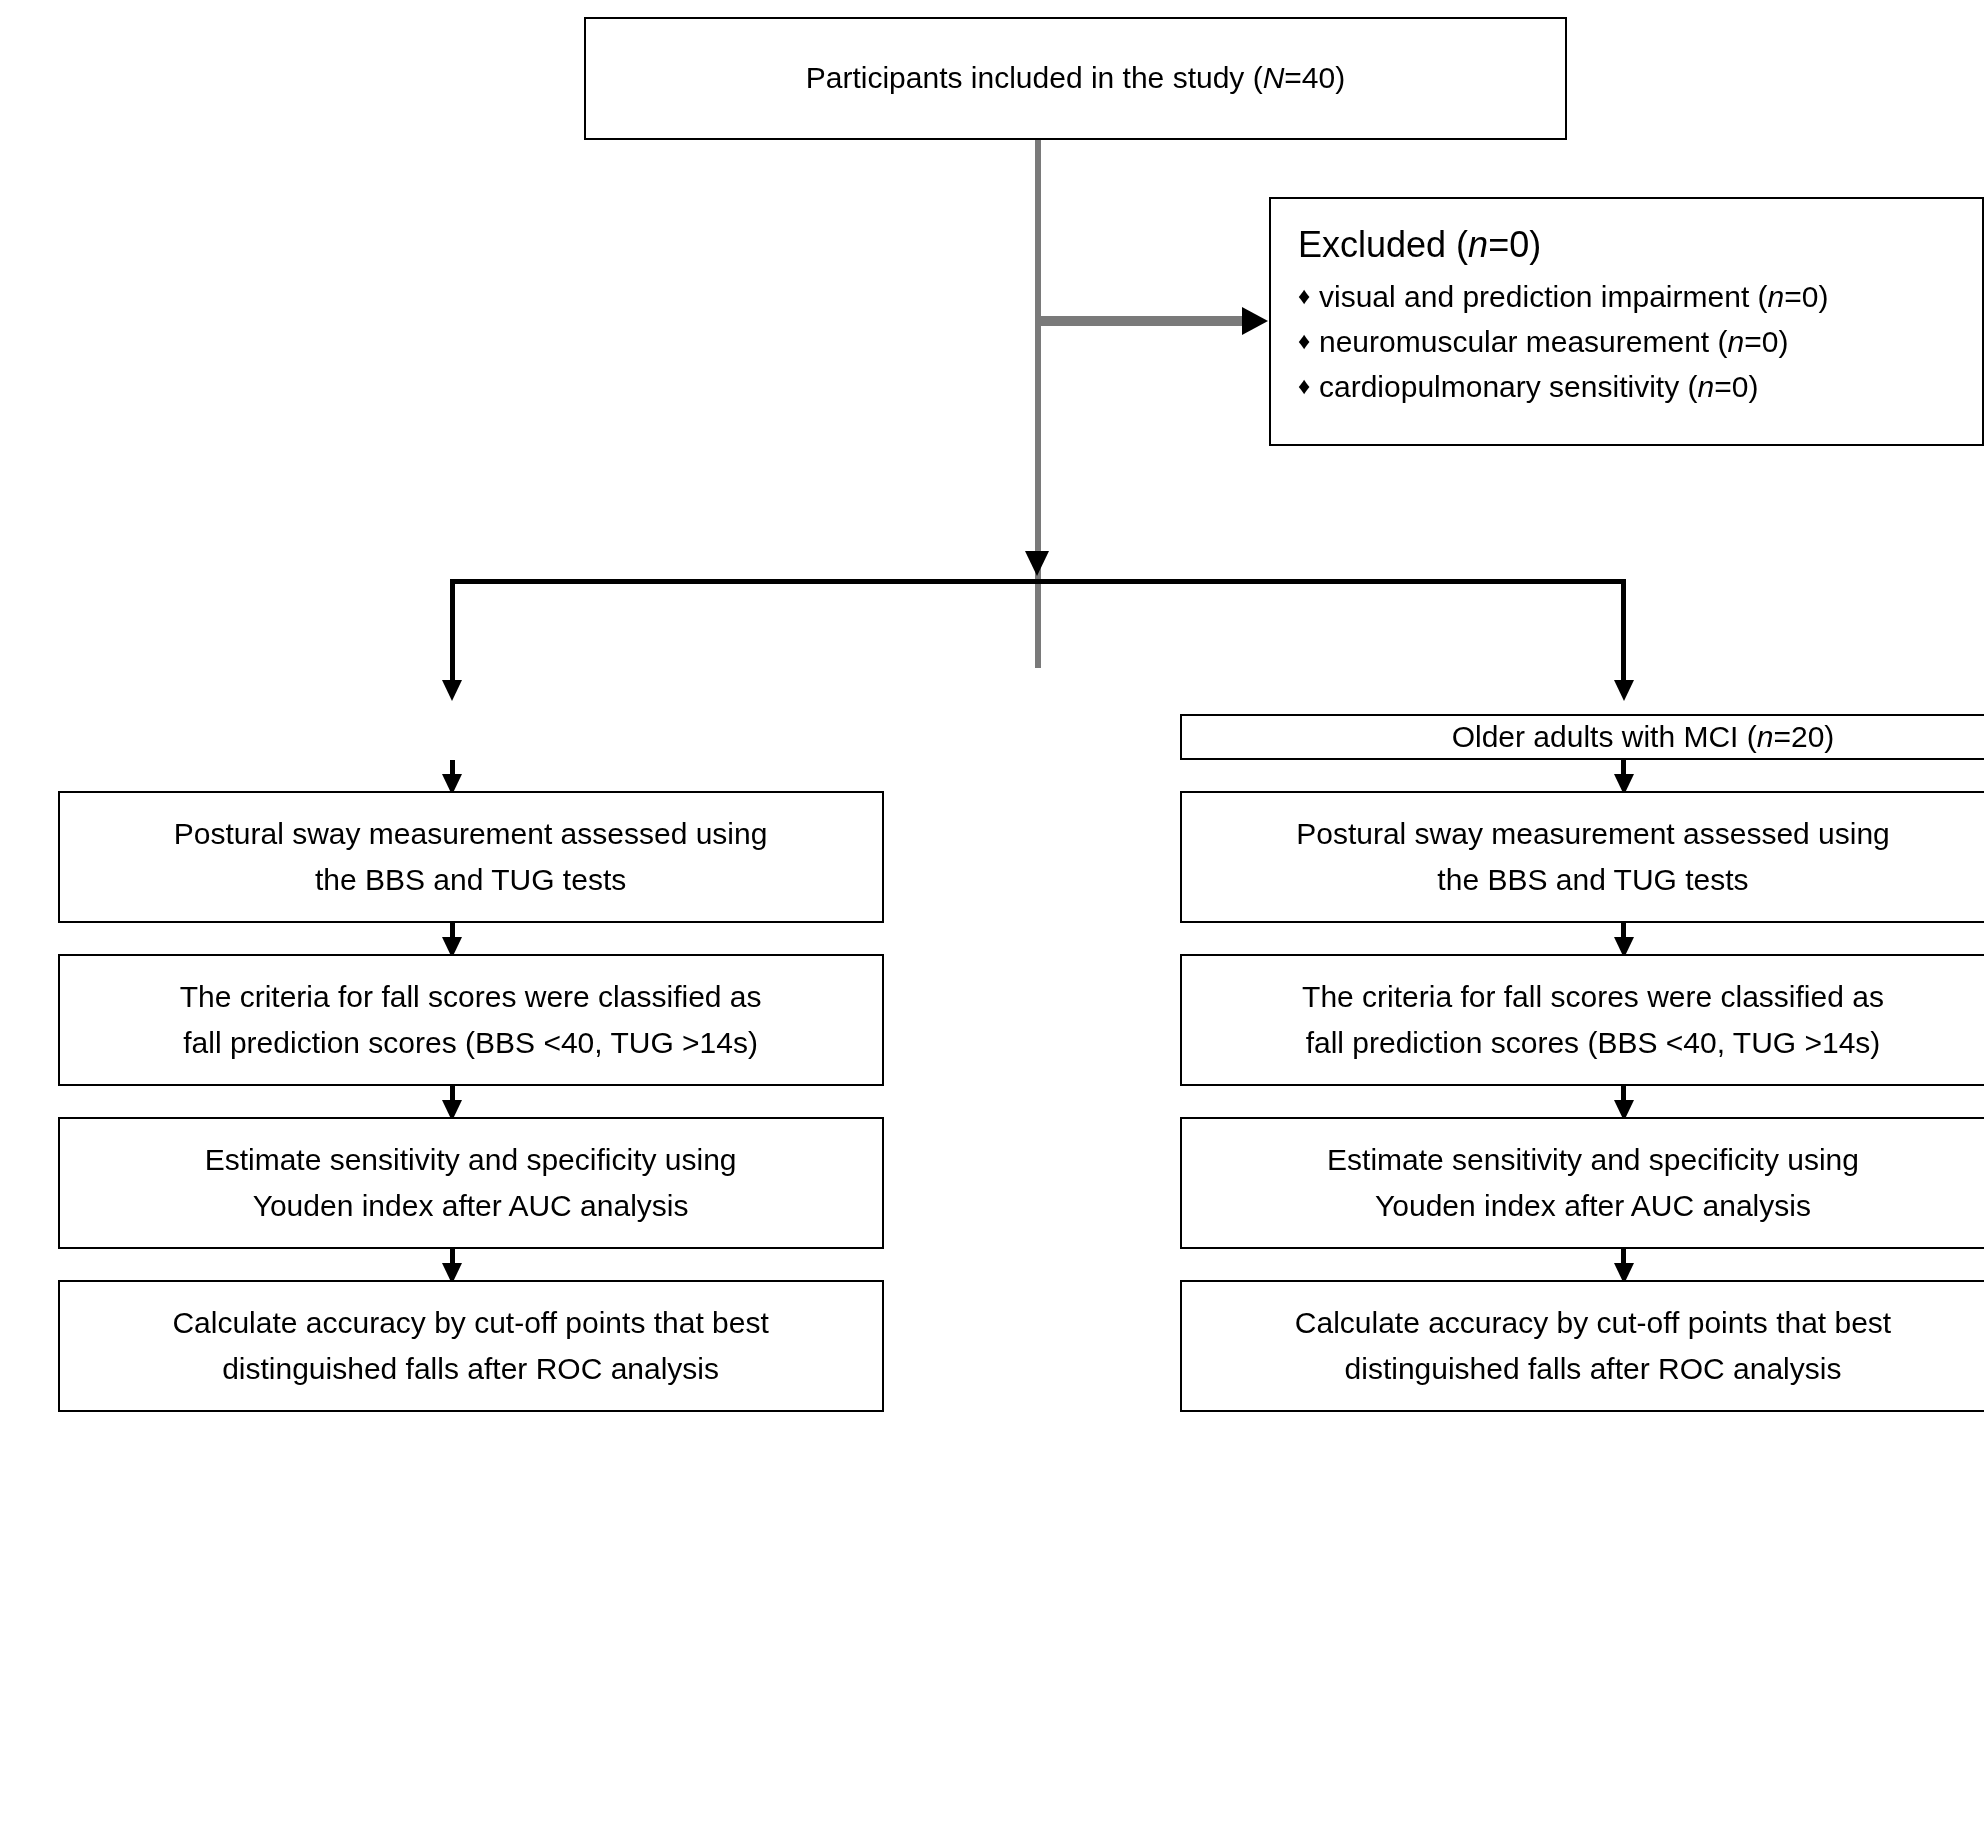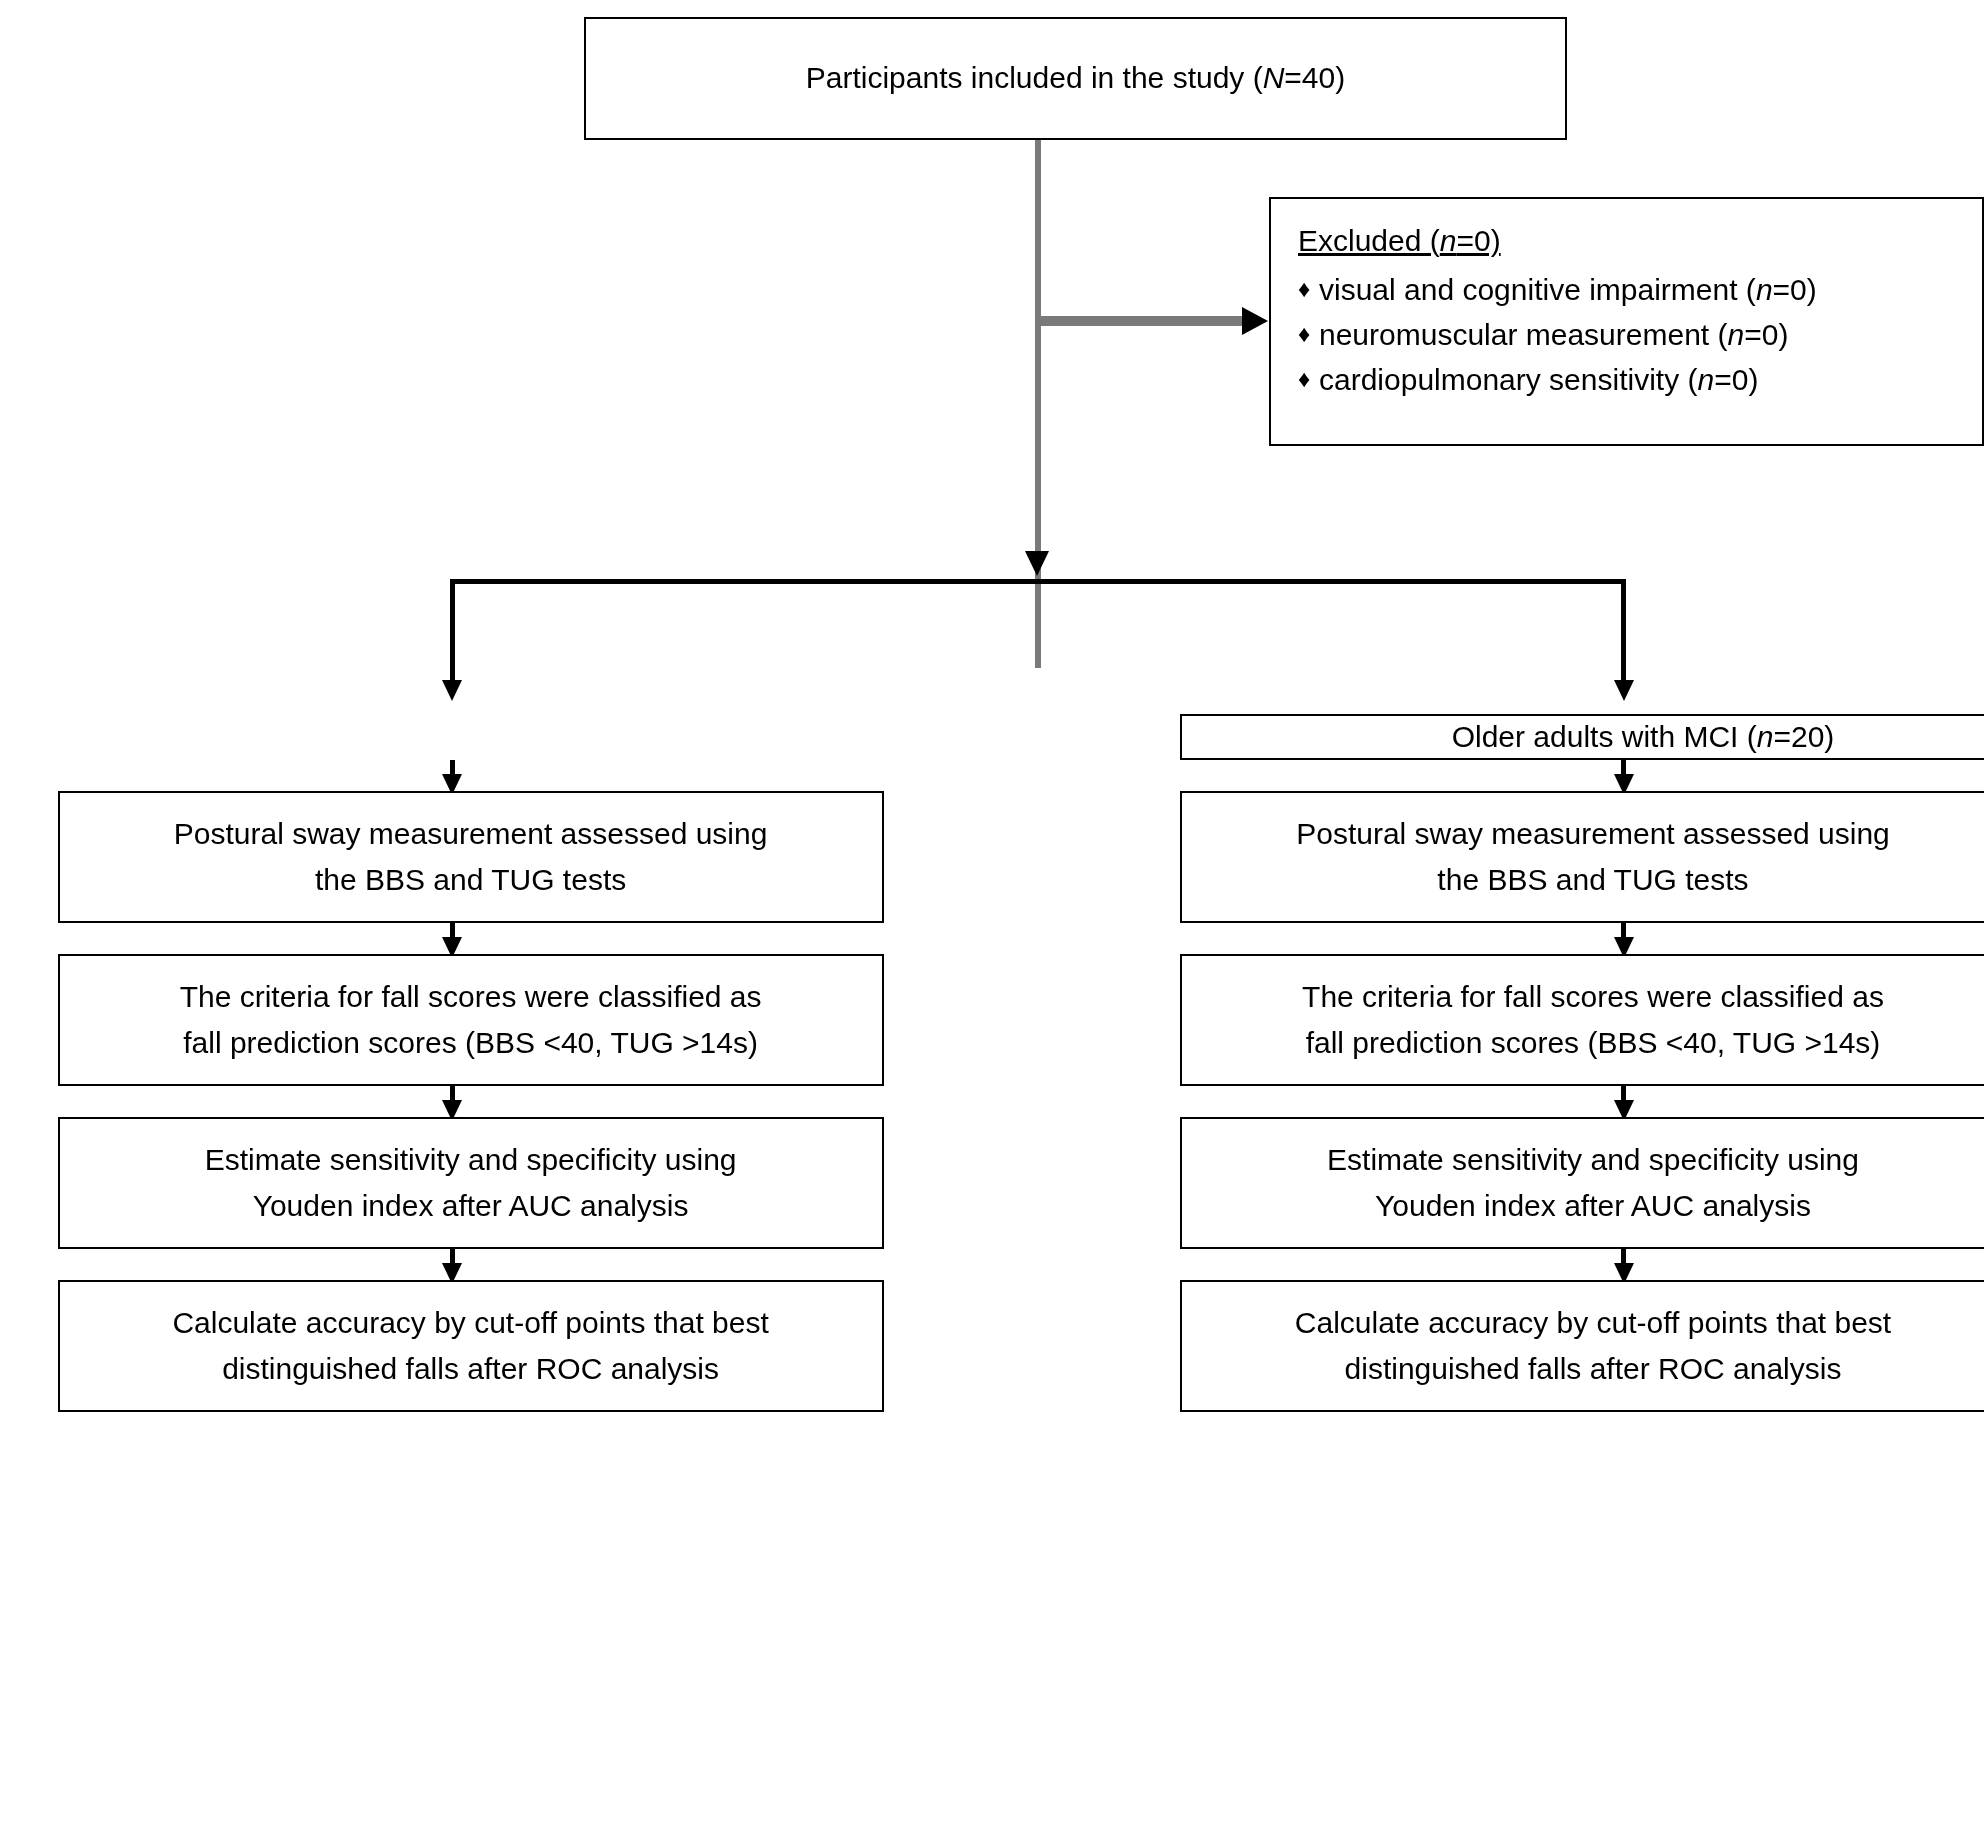--- a/index.html
+++ b/index.html
@@ -43,24 +43,23 @@
     justify-content: flex-start;
     align-items: flex-start;
   }
 
   
   .excluded-inner {
     padding: 24px 18.5px 14px 27px;
     text-align: left;
   }
   .excluded-title {
-    font-size: 30px;
+    font-size: 36px;
     line-height: 1.2;
     margin-bottom: 12px;
-    text-decoration: underline;
   }
   .excl-list {
     margin: 0;
     padding: 0;
     list-style: none;
   }
   .excl-item {
     font-size: 30px;
     line-height: 1.28;
     display: flex;
@@ -136,21 +135,21 @@
 
   <div class="hline" style="left:997px; top:316px; width:208px; height:10.2px;"></div>
   <div class="arrow-right" style="left:1202px; top:307px;"></div>
 
   <div class="box left-align" style="left:1229px; top:197px; width:715px; height:249px;">
     <div class="excluded-inner">
       <div class="excluded-title"><span>Excluded (</span><span class="v">n</span><span>=0)</span></div>
       <ul class="excl-list">
         <li class="excl-item">
           <span class="excl-bullet">♦</span>
-          <span class="excl-label"><span>visual and cognitive impairment (</span><span class="v">n</span><span>=0)</span></span>
+          <span class="excl-label"><span>visual and prediction impairment (</span><span class="v">n</span><span>=0)</span></span>
         </li>
         <li class="excl-item">
           <span class="excl-bullet">♦</span>
           <span class="excl-label"><span>neuromuscular measurement (</span><span class="v">n</span><span>=0)</span></span>
         </li>
         <li class="excl-item">
           <span class="excl-bullet">♦</span>
           <span class="excl-label"><span>cardiopulmonary sensitivity (</span><span class="v">n</span><span>=0)</span></span>
         </li>
       </ul>

